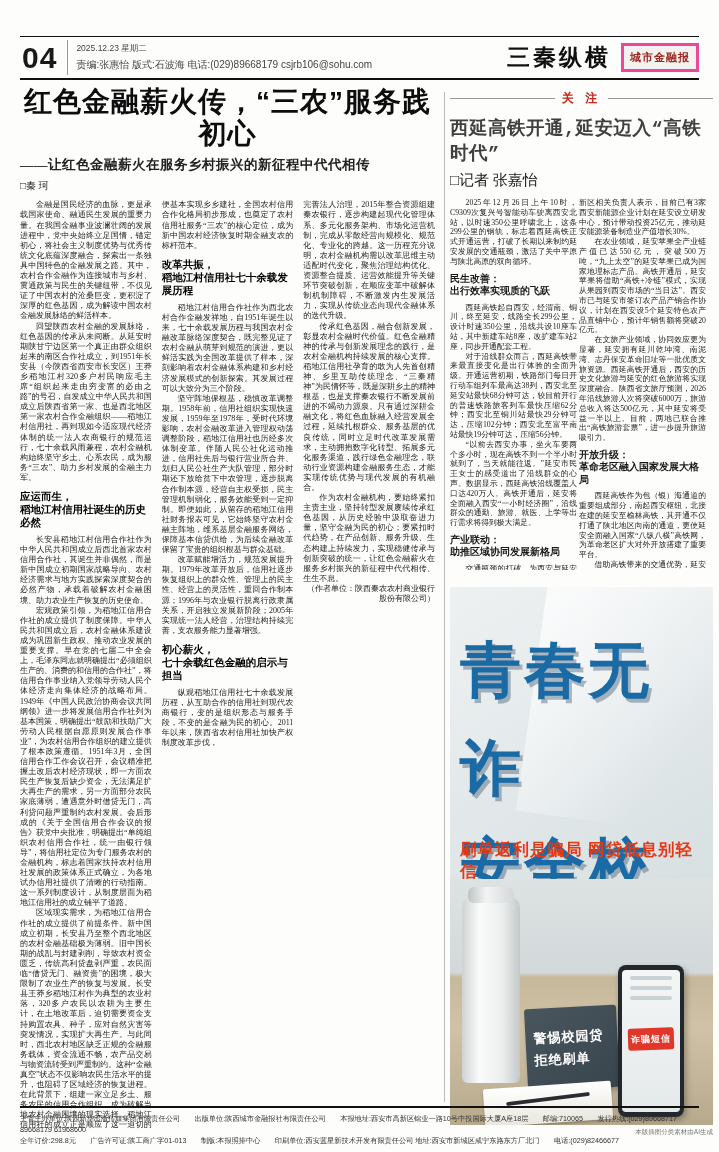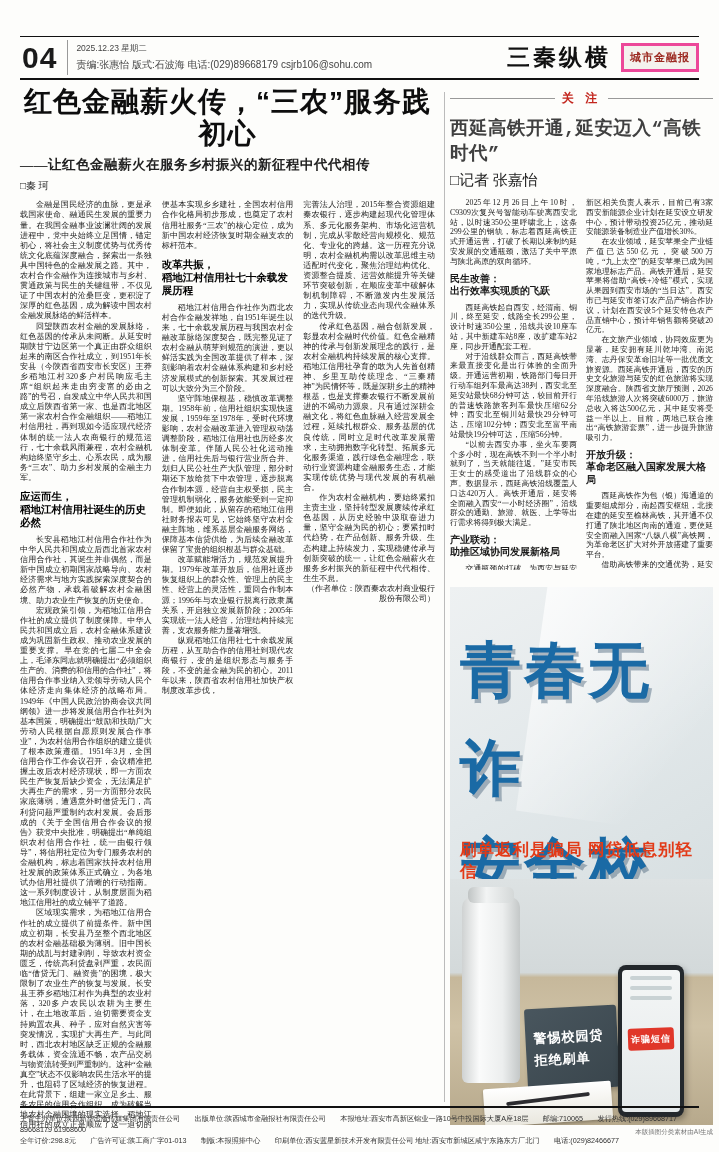--- a/index.html
+++ b/index.html
@@ -60,21 +60,21 @@
   .focus-head .line { flex:1; height:1px; background:#999; }
   .focus-label {
     font-family:"Liberation Sans",sans-serif; color:#c3261e; font-weight:bold;
     font-size:12px; letter-spacing:4px;
   }
   .focus-headline {
     font-family:Liberation Mono, monospace; font-size:18.5px; font-weight:900;
     color:#404040; margin-top:8px; letter-spacing:0.5px;
   }
   .reporter { font-size:15px; color:#222; margin:6px 0 8px 0; }
-  .fcols { display:flex; gap:9px; }
+  .fcols { display:flex; gap:2px; }
   .fcol { width:127px; height:372px; overflow:hidden; text-align:justify; }
   .fcol .para { font-size:7.8px; line-height:9.8px; color:#222; text-indent:2em; }
   .fcol .para.noind { text-indent:0; }
   .fcol .subhead {
     font-family:"Liberation Sans",sans-serif; font-size:10px; line-height:12.5px;
     font-weight:bold; margin:6px 0 5px 0; white-space:pre-line; text-align:left;
   }
   
   .poster {
     position:relative; margin-top:17px; width:263px; height:538px; overflow:hidden;
@@ -186,20 +186,22 @@
           <p class="para">宏观政策引领，为稻地江信用合作社的成立提供了制度保障。中华人民共和国成立后，农村金融体系建设成为巩固新生政权、推动农业发展的重要支撑。早在党的七届二中全会上，毛泽东同志就明确提出“必须组织生产的、消费的和信用的合作社”，将信用合作事业纳入党领导劳动人民个体经济走向集体经济的战略布局。1949年《中国人民政治协商会议共同纲领》进一步将发展信用合作社列为基本国策，明确提出“鼓励和扶助广大劳动人民根据自愿原则发展合作事业”，为农村信用合作组织的建立提供了根本政策遵循。1951年3月，全国信用合作工作会议召开，会议精准把握土改后农村经济现状，即一方面农民生产恢复后缺少资金，无法满足扩大再生产的需求，另一方面部分农民家底薄弱，遭遇意外时借贷无门，高利贷问题严重制约农村发展。会后形成的《关于全国信用合作会议的报告》获党中央批准，明确提出“单纯组织农村信用合作社，统一由银行领导”，将信用社定位为专门服务农村的金融机构，标志着国家扶持农村信用社发展的政策体系正式确立，为各地试办信用社提供了清晰的行动指南。这一系列制度设计，从制度层面为稻地江信用社的成立铺平了道路。</p>
           <p class="para">区域现实需求，为稻地江信用合作社的成立提供了前提条件。新中国成立初期，长安县乃至整个西北地区的农村金融基础极为薄弱。旧中国长期的战乱与封建剥削，导致农村资金匮乏，传统高利贷盘剥严重，农民面临“借贷无门、融资贵”的困境，极大限制了农业生产的恢复与发展。长安县王莽乡稻地江村作为典型的农业村落，320多户农民以农耕为主要生计，在土地改革后，迫切需要资金支持购置农具、种子，应对自然灾害等突发情况，实现扩大再生产。与此同时，西北农村地区缺乏正规的金融服务载体，资金流通不畅，农产品交易与物资流转受到严重制约。这种“金融真空”状态不仅影响农民生活水平的提升，也阻碍了区域经济的恢复进程。在此背景下，组建一家立足乡土、服务农民的信用合作组织，成为破解当地农村金融困境的现实选择，稻地江信用社的成立正是顺应了这一迫切的区域发展需求。</p>
         </div>
       <div class="col">
           <p class="para noind">便基本实现乡乡建社，全国农村信用合作化格局初步形成，也奠定了农村信用社服务“三农”的核心定位，成为新中国农村经济恢复时期金融支农的标杆范本。</p>
           <h3 class="subhead">改革共振，
 稻地江村信用社七十余载发展历程</h3>
           <p class="para">稻地江村信用合作社作为西北农村合作金融发祥地，自1951年诞生以来，七十余载发展历程与我国农村金融改革脉络深度契合，既完整见证了农村金融从萌芽到规范的演进，更以鲜活实践为全国改革提供了样本，深刻影响着农村金融体系构建和乡村经济发展模式的创新探索。其发展过程可以大致分为三个阶段。</p>
           <p class="para">坚守阵地保根基，稳慎改革调整期。1958年前，信用社组织实现快速发展，1959年至1978年，受时代环境影响，农村金融改革进入管理权动荡调整阶段，稻地江信用社也历经多次体制变革。伴随人民公社化运动推进，信用社先后与银行营业所合并、划归人民公社生产大队管理，部分时期还下放给贫下中农管理，逐步脱离合作制本源，经营自主权受损，民主管理机制弱化，服务效能受到一定抑制。即便如此，从留存的稻地江信用社财务报表可见，它始终坚守农村金融主阵地，维系基层金融服务网络，保障基本信贷供给，为后续金融改革保留了宝贵的组织根基与群众基础。</p>
           <p class="para">改革赋能增活力，规范发展提升期。1979年改革开放后，信用社逐步恢复组织上的群众性、管理上的民主性、经营上的灵活性，重回合作制本源；1996年与农业银行脱离行政隶属关系，开启独立发展新阶段；2005年实现统一法人经营，治理结构持续完善，支农服务能力显著增强。</p>
+          <h3 class="subhead">初心薪火，
+七十余载红色金融的启示与担当</h3>
           <p class="para">纵观稻地江信用社七十余载发展历程，从互助合作的信用社到现代农商银行，变的是组织形态与服务手段，不变的是金融为民的初心。2011年以来，陕西省农村信用社加快产权制度改革步伐，</p>
         </div>
       <div class="col">
           <p class="para noind">完善法人治理，2015年整合资源组建秦农银行，逐步构建起现代化管理体系、多元化服务架构、市场化运营机制，完成从零散经营向规模化、规范化、专业化的跨越。这一历程充分说明，农村金融机构需以改革思维主动适配时代变化，聚焦治理结构优化、资源整合提质、运营效能提升等关键环节突破创新，在顺应变革中破解体制机制障碍，不断激发内生发展活力，实现从传统业态向现代金融体系的迭代升级。</p>
           <p class="para">传承红色基因，融合创新发展，彰显农村金融时代价值。红色金融精神的传承与创新发展理念的践行，是农村金融机构持续发展的核心支撑。稻地江信用社孕育的敢为人先首创精神、乡里互助传统理念、“三秦精神”为民情怀等，既是深耕乡土的精神根基，也是支撑秦农银行不断发展前进的不竭动力源泉。只有通过深耕金融文化，将红色血脉融入经营发展全过程，延续扎根群众、服务基层的优良传统，同时立足时代改革发展需求，主动拥抱数字化转型、拓展多元化服务渠道，践行绿色金融理念，联动行业资源构建金融服务生态，才能实现传统优势与现代发展的有机融合。</p>
           <p class="para">作为农村金融机构，要始终紧扣主责主业，坚持转型发展赓续传承红色基因，从历史经验中汲取奋进力量，坚守金融为民的初心；要紧扣时代趋势，在产品创新、服务升级、生态构建上持续发力，实现稳健传承与创新突破的统一，让红色金融薪火在服务乡村振兴的新征程中代代相传、生生不息。</p>
           <p class="affil">（作者单位：陕西秦农农村商业银行股份有限公司）</p>
         </div>
     </div>
   </div>

